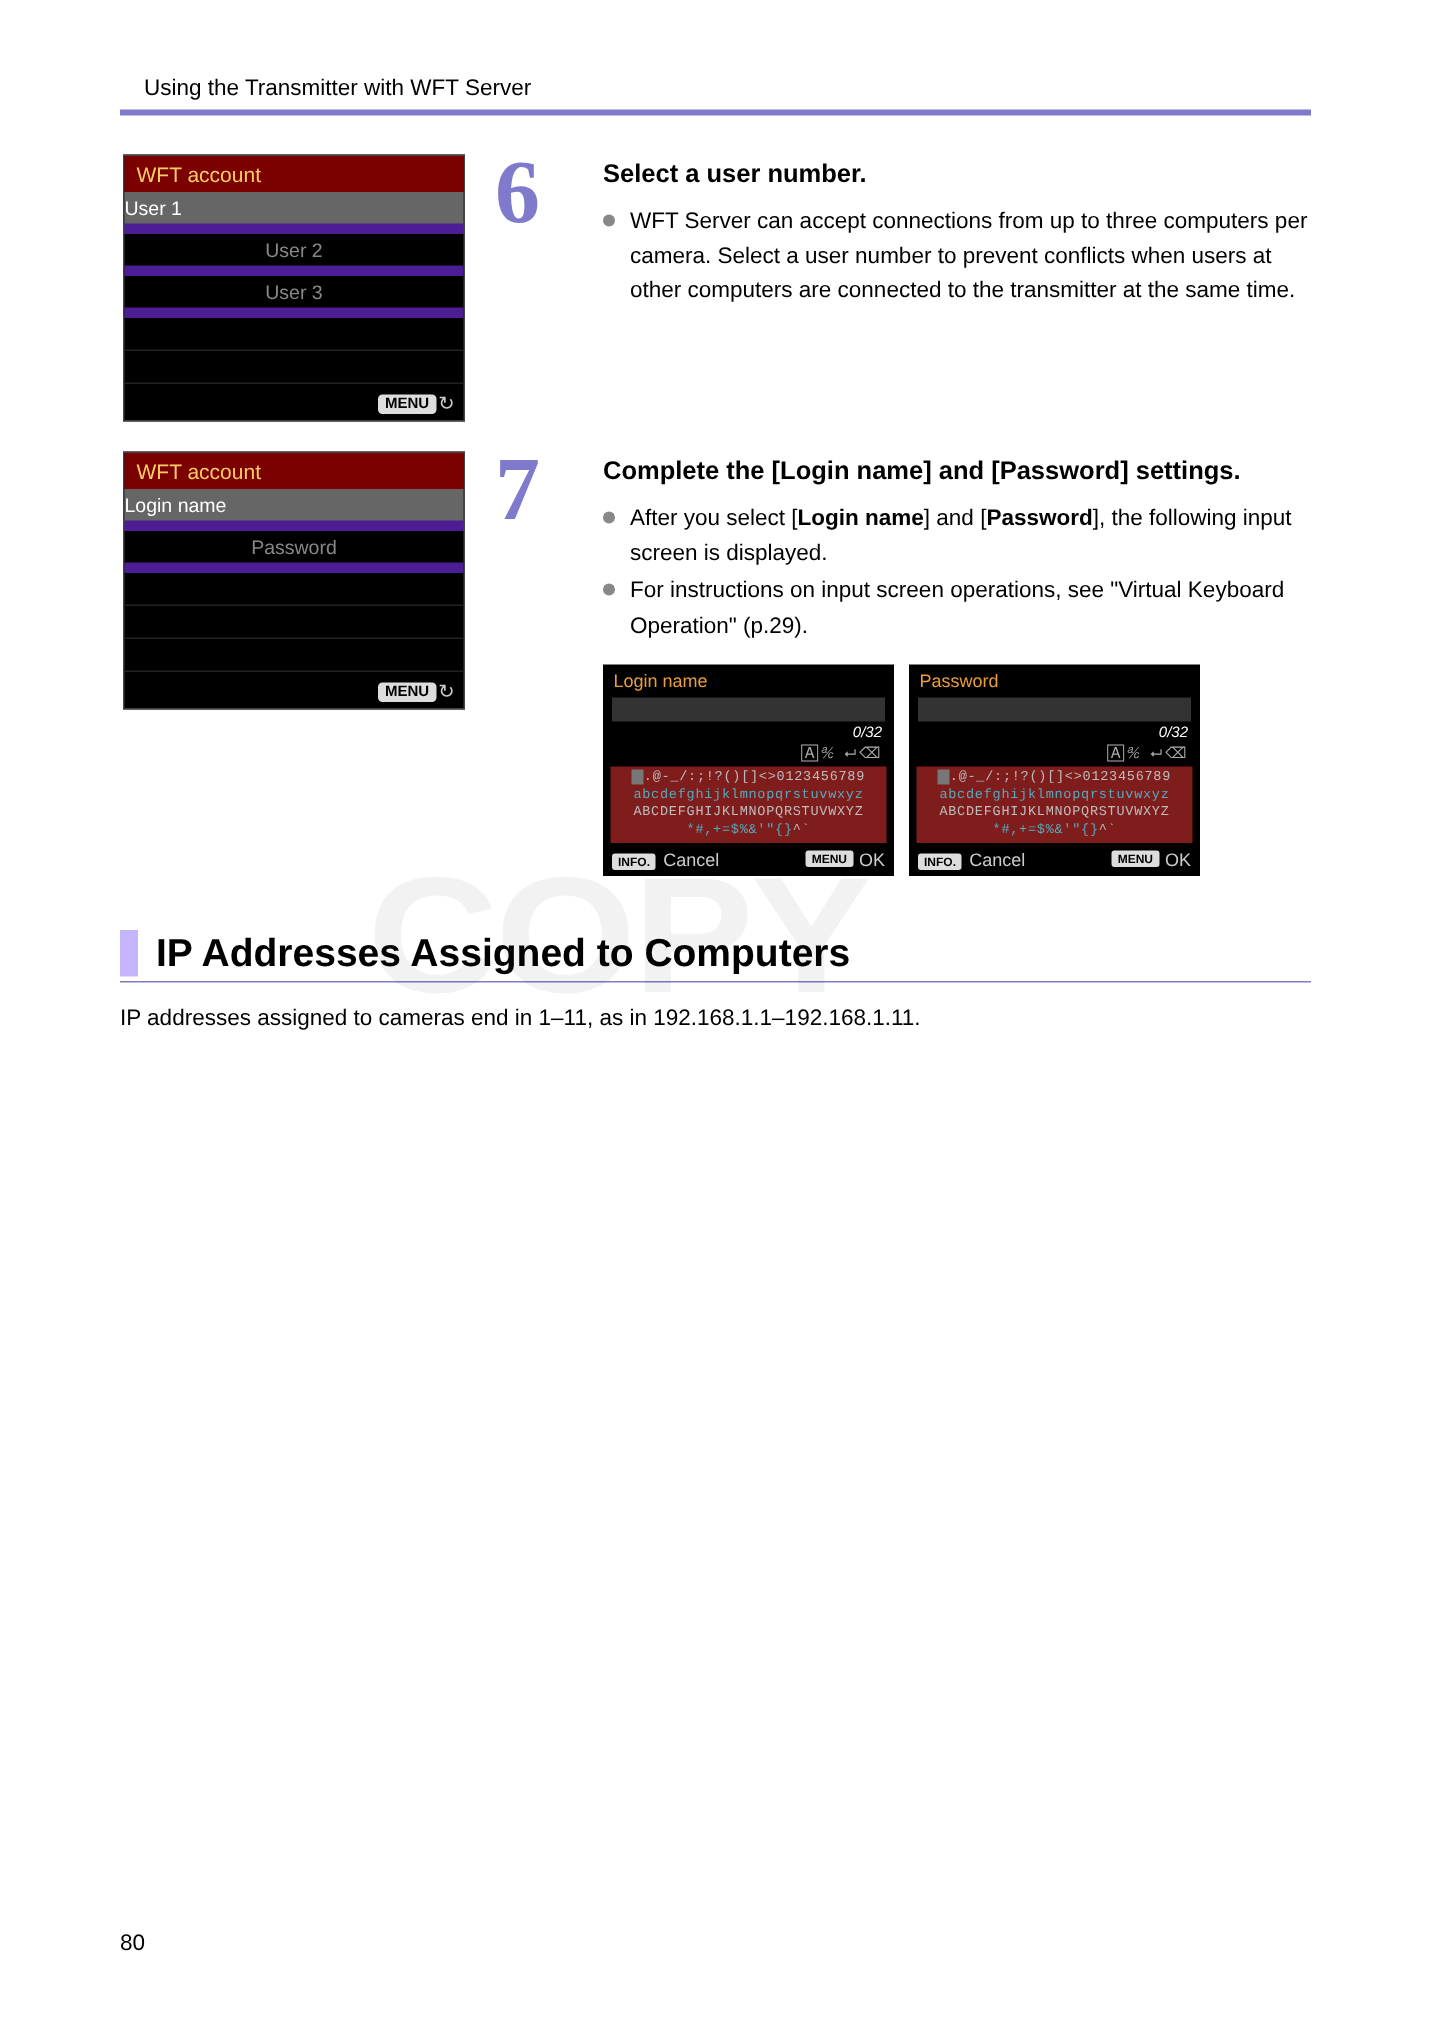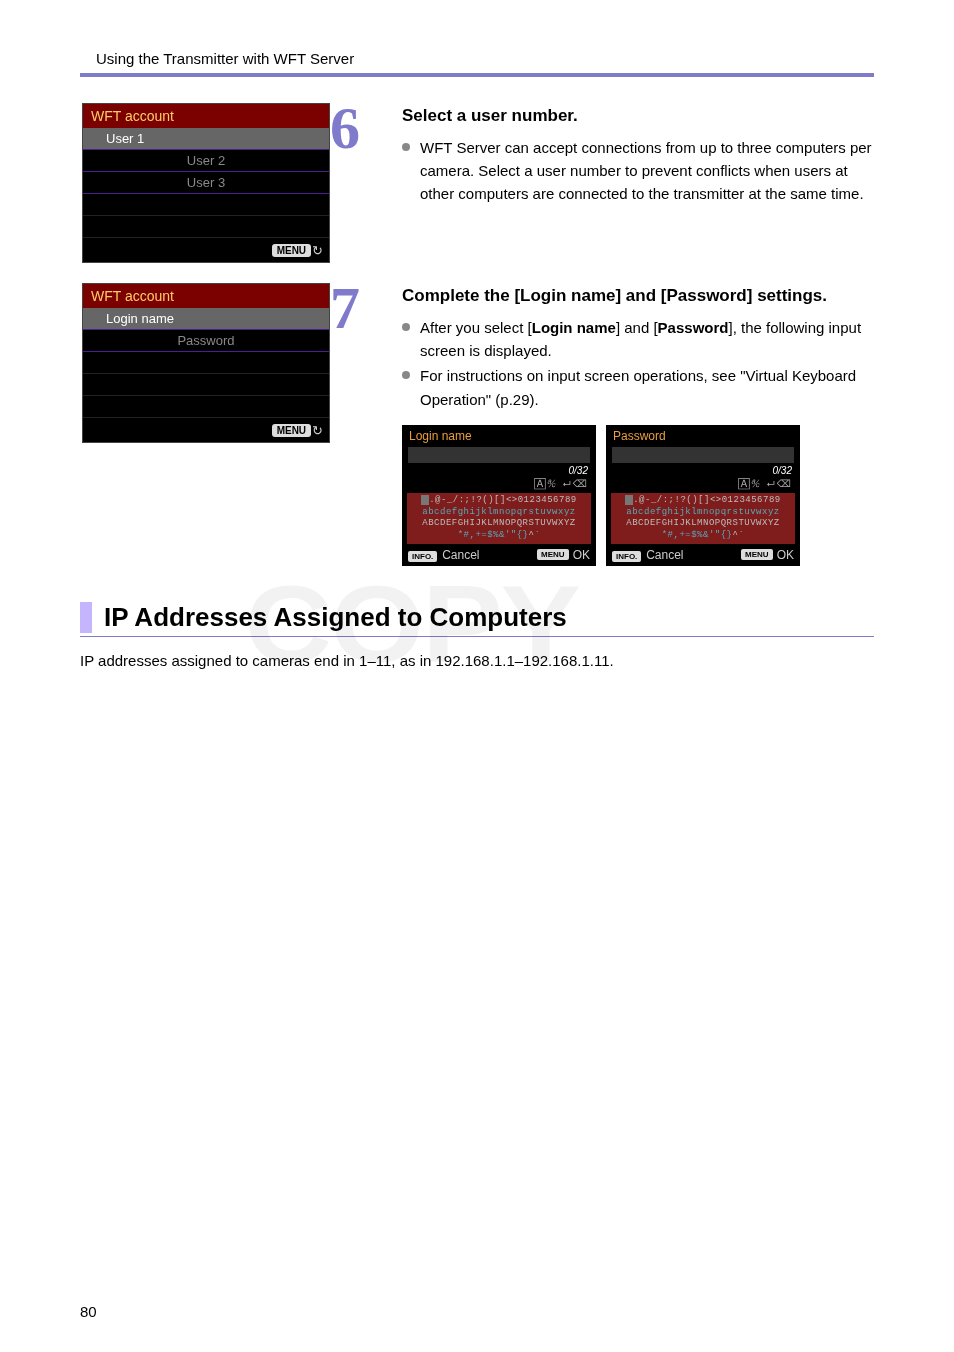--- a/index.html
+++ b/index.html
@@ -47,36 +47,36 @@
     padding-top: 2px;
   }
   .step-num {
     font-size: 60px;
     font-weight: bold;
     line-height: 0.85;
     color: #7f7acb;
     font-family: Georgia, 'Times New Roman', serif;
   }
   .camera-screen {
-    width: 248px;
+    width: 228px;
     background: #000;
     border: 1px solid #444;
     font-size: 13px;
     color: #ccc;
     margin-left: 2px;
   }
   .cs-title {
     background: #7b0000;
     color: #ffcc66;
     padding: 4px 8px;
     font-size: 14px;
   }
   .cs-row {
-    padding: 3px 23px;
-    border-bottom: 1px solid #4c1d95;
+    padding: 3px 0;
+    border-bottom: 7px solid #4c1d95;
     font-size: 13px;
   }
   .cs-row.hl {
     background: #666;
     color: #fff;
   }
   .cs-row.grey {
     color: #888;
     text-align: center;
   }
@@ -225,21 +225,21 @@
     background: #7f7acb;
     margin-top: 3px;
   }
   .body-text {
     font-size: 15px;
     line-height: 1.55;
     margin-top: 4px;
   }
   .page-num {
     position: absolute;
-    bottom: 32px;
+    bottom: 48px;
     left: 80px;
     font-size: 15px;
   }
   .watermark {
     position: absolute;
     left: 260px;
     top: 560px;
     font-size: 110px;
     font-weight: bold;
     color: rgba(0,0,0,0.05);

